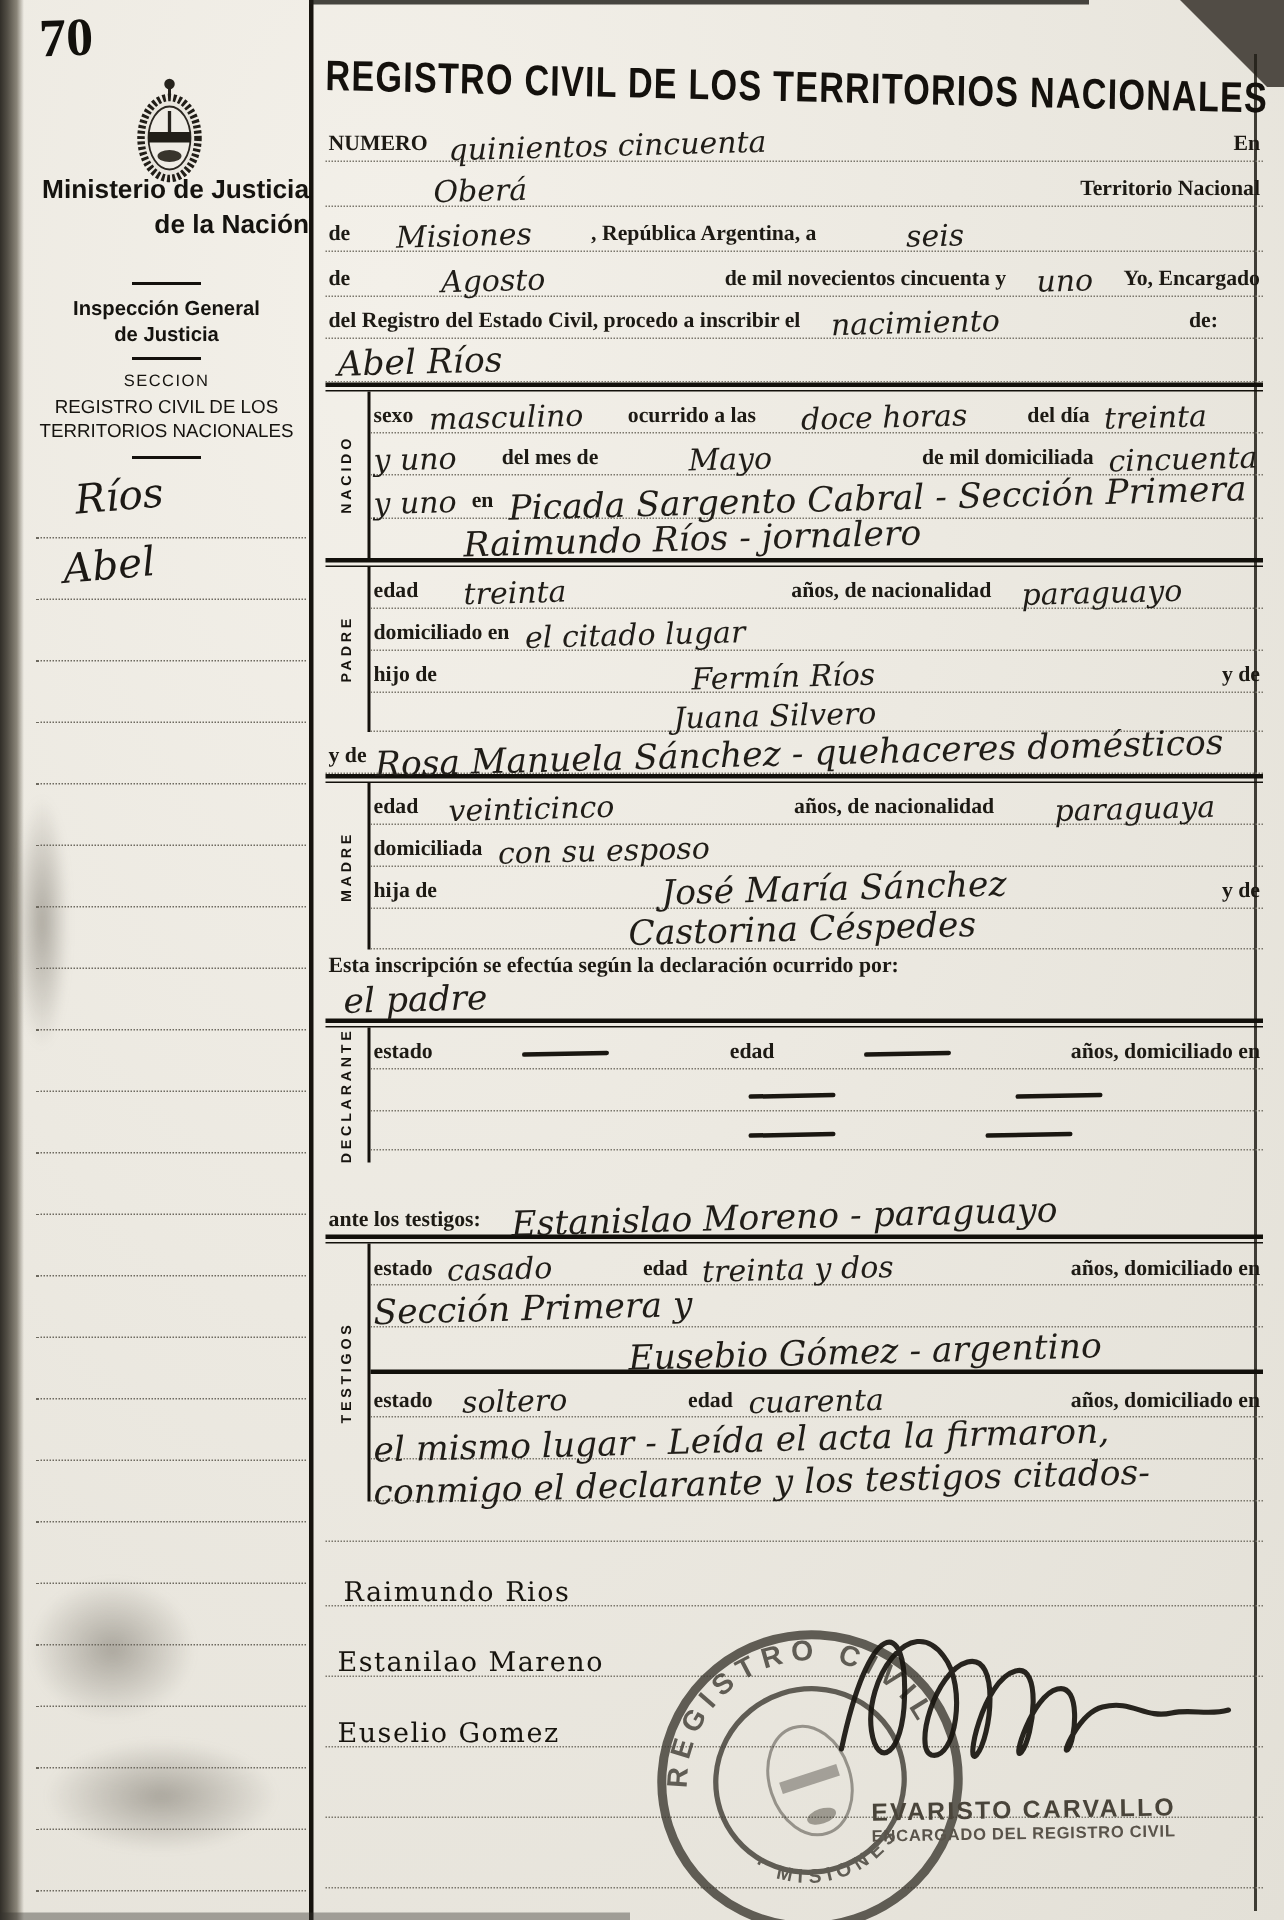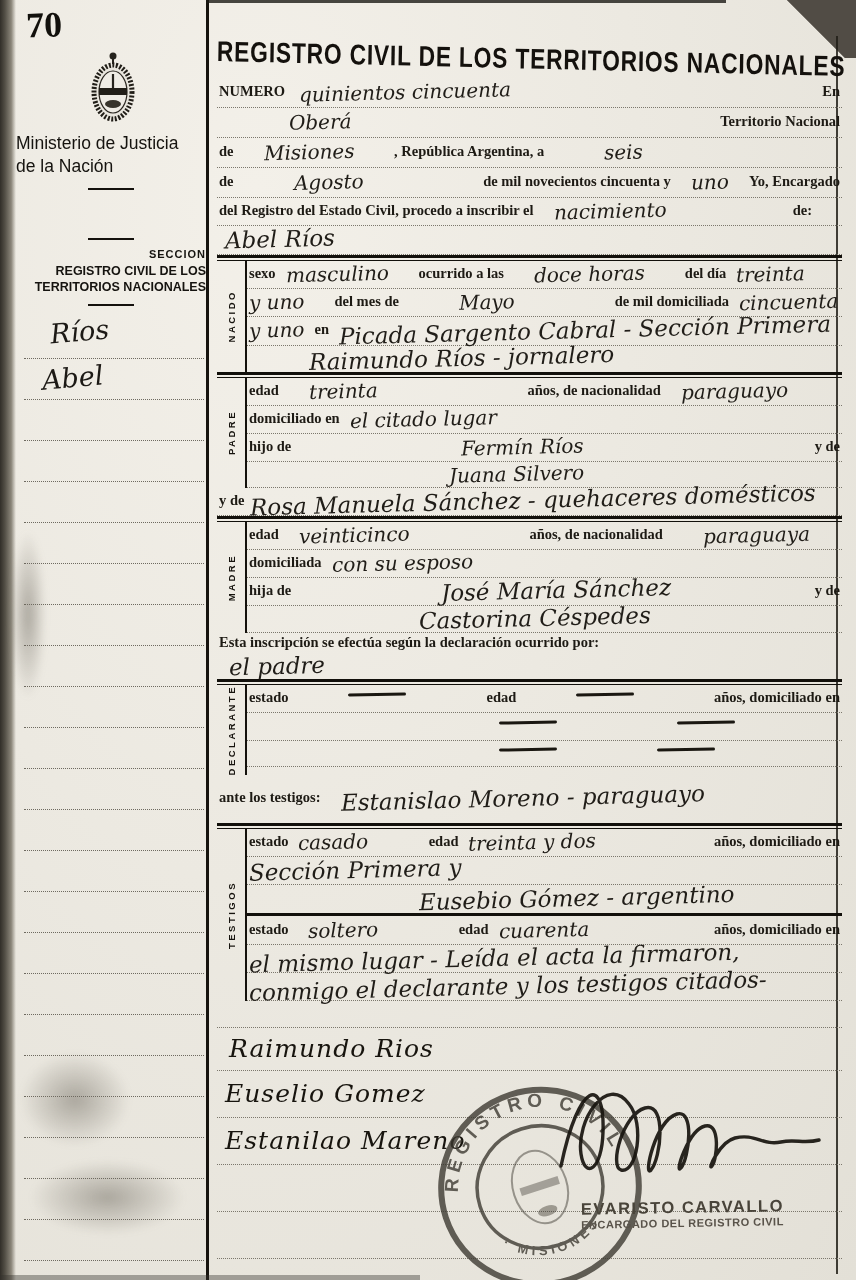--- a/index.html
+++ b/index.html
@@ -8,26 +8,26 @@
           background: radial-gradient(ellipse at 30% 15%, #f3f0e9 0%, #ece9e1 45%, #e3e0d7 100%); }
 
   
   .spine { position:absolute; left:0; top:0; bottom:0; width:16px;
            background: linear-gradient(90deg,#312e28 0%,#524e45 30%,#8a8579 70%,rgba(138,133,121,0) 100%); }
 
   
   .sidebar { position:absolute; left:16px; top:0; bottom:0; width:190px; }
   .pageno { position:absolute; left:10px; top:4px; font:700 36px "Liberation Serif",serif; color:#12100c; transform:rotate(-2deg); }
   .emblem { position:absolute; left:74px; top:50px; }
-  .ministry { position:absolute; left:0; width:100%; top:132px; text-align:left;
-              font-family:"Liberation Sans",sans-serif; font-weight:400; font-size:17.5px; color:#15130f; line-height:1.3; }
+  .ministry { position:absolute; left:0; width:100%; top:115px; text-align:right;
+              font-family:"Liberation Sans",sans-serif; font-weight:700; font-size:17.5px; color:#15130f; line-height:1.3; }
   .inspection { position:absolute; left:0; width:100%; top:198px; text-align:center;
               font-family:"Liberation Sans",sans-serif; font-weight:700; font-size:13.5px; color:#15130f; line-height:1.25; }
-  .seccion-block { position:absolute; left:0; width:100%; top:248px; text-align:right;
-              font-family:"Liberation Sans",sans-serif; font-weight:700; color:#15130f; }
+  .seccion-block { position:absolute; left:0; width:100%; top:248px; text-align:center;
+              font-family:"Liberation Sans",sans-serif; font-weight:400; color:#15130f; }
   .seccion-block .s1 { font-size:11px; letter-spacing:1px; margin-bottom:3px; }
   .seccion-block .s2 { font-size:12.5px; line-height:1.3; }
   .sb-hr { position:absolute; left:72px; width:46px; border-top:2px solid #14110d; }
   .margin-name { position:absolute; font-family:"DejaVu Serif",serif; font-style:italic; font-size:27px; color:#1c1915; transform:rotate(-5deg); }
   .sidebar-lines { position:absolute; left:8px; right:2px; top:318px; }
   .dotline { height:40px; border-bottom:1px dotted #6e6a60; }
   .stain { position:absolute; border-radius:50%; filter:blur(3px);
            background:radial-gradient(ellipse, rgba(110,105,95,.5), rgba(110,105,95,0) 70%); }
 
   
@@ -37,21 +37,21 @@
   .corner { position:absolute; top:0; right:0; width:74px; height:58px;
             background:linear-gradient(225deg,#514c45 52%,rgba(81,76,69,0) 53%); }
   .bottom-edge { position:absolute; bottom:0; left:0; width:420px; height:5px; background:#35322c; opacity:.4; }
 
   
   .main { position:absolute; left:209px; top:0; bottom:0; right:0; padding:0 14px 0 8px; }
   .title { height:54px; display:flex; align-items:center; }
   .title span { font-family:"Liberation Sans",sans-serif; font-weight:700; font-size:28.5px; color:#14110d;
                 white-space:nowrap; letter-spacing:1px; transform:scaleX(.8) rotate(1.1deg); transform-origin:left center; }
 
-  .row { position:relative; display:flex; align-items:center; border-bottom:1px dotted #7b776c; padding:0 2px; overflow:visible; }
+  .row { position:relative; display:flex; align-items:flex-end; border-bottom:1px dotted #7b776c; padding:0 2px; overflow:visible; }
   .noline { border-bottom:none; }
   .h22{height:22px}.h23{height:23px}.h24{height:24px}.h25{height:25px}.h26{height:26px}
   .h27{height:27px}.h28{height:28px}.h29{height:29px}
   .h42{height:42px}.h46{height:46px}.h48{height:48px}
   .sp24{height:24px}
 
   .lbl { font-family:"Liberation Serif",serif; font-weight:700; font-size:14.5px; color:#1d1a14;
          white-space:nowrap; line-height:1.1; padding-bottom:2px; }
   .hw  { font-family:"DejaVu Serif",serif; font-style:italic; font-size:20px; color:#201d18;
          white-space:nowrap; line-height:.85; transform:rotate(-1.5deg); display:inline-block; padding-bottom:1px; }
@@ -62,21 +62,21 @@
   .inner-rule { height:1px; border-top:3px solid #12100b; }
   .section { display:flex; }
   .vcol { width:28px; display:flex; align-items:center; justify-content:center; border-right:2.5px solid #14110c; }
   .vtxt { writing-mode:vertical-rl; transform:rotate(180deg); font-family:"Liberation Sans",sans-serif;
           font-weight:700; font-size:9.5px; letter-spacing:2.5px; color:#16130e; white-space:nowrap; }
   .scontent { flex:1; min-width:0; }
 
   .pdash { display:inline-block; width:58px; height:3px; background:#1a1711; border-radius:2px;
            margin-bottom:8px; transform:rotate(-1.2deg); }
 
-  .sig { font-family:"DejaVu Serif",serif; font-style:italic; font-size:25px; color:#17140e; letter-spacing:1px; line-height:.9; }
+  .sig { font-family:"DejaVu Serif",serif; font-size:18px; color:#17140e; letter-spacing:1px; line-height:.9; }
 
   .stamp { position:absolute; left:216px; top:1072px; opacity:.9; }
   .flourish { position:absolute; left:338px; top:1062px; }
   .stamp-name { position:absolute; left:372px; top:1198px; transform:rotate(-1deg); }
   .stamp-name .nm { font-family:"Liberation Sans",sans-serif; font-weight:700; font-size:16.5px; letter-spacing:1.5px; color:#49443a; }
   .stamp-name .cg { font-family:"Liberation Sans",sans-serif; font-weight:700; font-size:11px; letter-spacing:.5px; color:#59534a; }
 
   .ml6{margin-left:6px}.ml10{margin-left:10px}.ml14{margin-left:14px}.ml20{margin-left:20px}
   .ml30{margin-left:30px}.ml40{margin-left:40px}.ml60{margin-left:60px}.ml70{margin-left:70px}
   .ml80{margin-left:80px}.ml100{margin-left:100px}.ml120{margin-left:120px}.ml150{margin-left:150px}
@@ -101,20 +101,24 @@
       <rect x="9" y="38" width="28" height="7" fill="#211e18"></rect>
       <line x1="23" y1="24" x2="23" y2="38" stroke="#26231d" stroke-width="2.2"></line>
       <ellipse cx="23" cy="54" rx="8" ry="4" fill="#38342c"></ellipse>
     </svg>
 
     <div class="ministry">
       <div>Ministerio de Justicia</div>
       <div>de la Nación</div>
     </div>
     <div class="sb-hr" style="top:188px"></div>
+    <div class="inspection">
+      <div>Inspección General</div>
+      <div>de Justicia</div>
+    </div>
     <div class="sb-hr" style="top:238px"></div>
     <div class="seccion-block">
       <div class="s1">SECCION</div>
       <div class="s2">REGISTRO CIVIL DE LOS</div>
       <div class="s2">TERRITORIOS NACIONALES</div>
     </div>
     <div class="sb-hr" style="top:304px"></div>
 
     <div class="sidebar-lines">
         <div class="dotline"></div>
@@ -353,24 +357,24 @@
           <span class="hw hw-lg">conmigo el declarante y los testigos citados-</span>
         </div>
       </div>
     </div>
 
     <div class="row h26"></div>
     <div class="row h42">
       <span class="sig ml10">Raimundo Rios</span>
     </div>
     <div class="row h46">
+      <span class="sig ml6">Estanilao Mareno</span>
+    </div>
+    <div class="row h46">
       <span class="sig ml6">Euselio Gomez</span>
-    </div>
-    <div class="row h46">
-      <span class="sig ml6">Estanilao Mareno</span>
     </div>
     <div class="row h46"></div>
     <div class="row h46"></div>
 
     <svg class="stamp" width="230" height="230" viewBox="0 0 230 230">
       <g transform="rotate(-18 115 115)" fill="none" stroke="#3c3830" opacity="0.88">
         <ellipse cx="115" cy="115" rx="99" ry="97" stroke-width="6"></ellipse>
         <ellipse cx="115" cy="115" rx="63" ry="61" stroke-width="3.5"></ellipse>
         <ellipse cx="115" cy="115" rx="27" ry="37" stroke-width="2" opacity="0.6"></ellipse>
         <rect x="95" y="110" width="40" height="8" fill="#3c3830" stroke="none" opacity="0.5"></rect>

